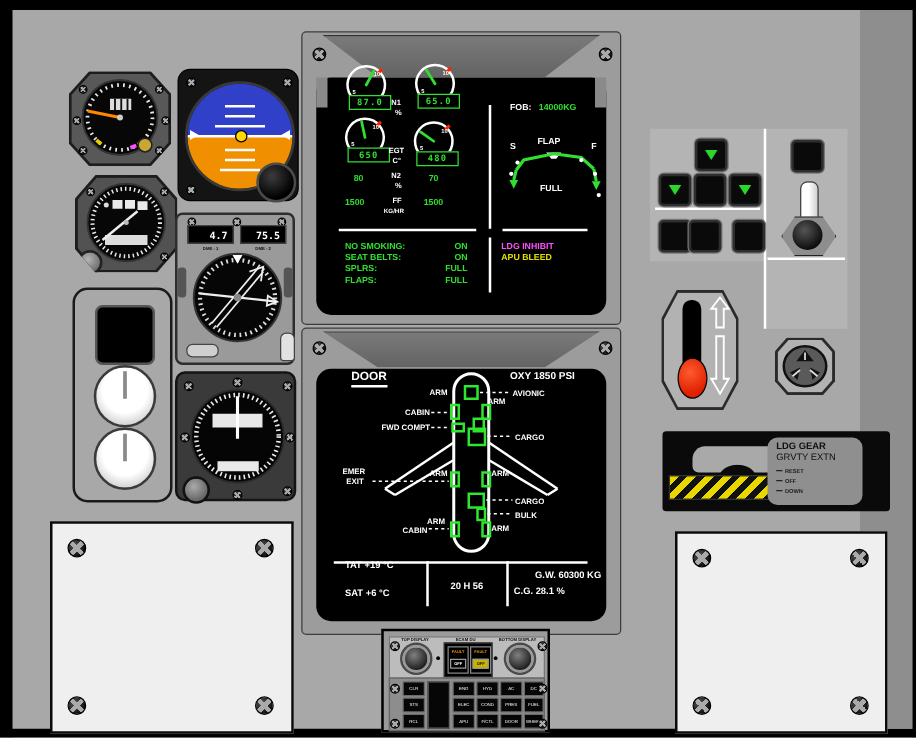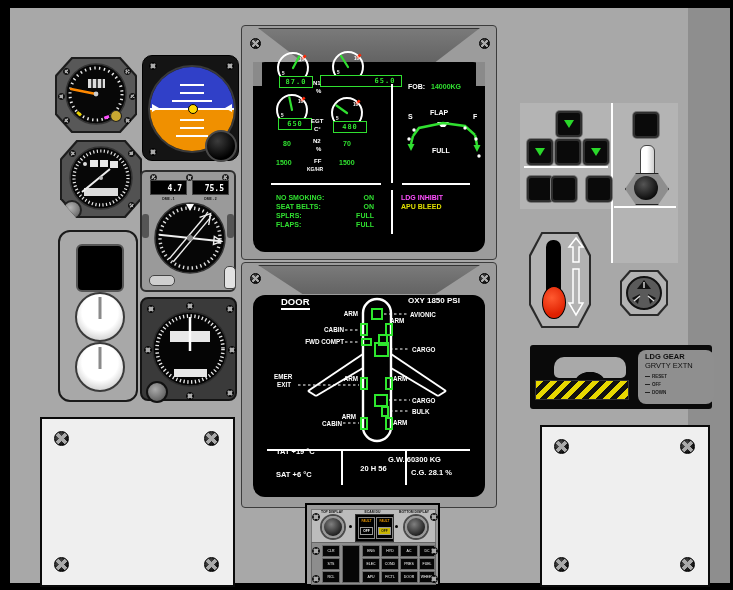--- a/index.html
+++ b/index.html
@@ -193,21 +193,21 @@
     <line x1="22" y1="19" x2="28.1" y2="7.5" stroke="#30e030" stroke-width="2.2" stroke-linecap="round"></line>
   </svg>
   <svg class="abs" style="left:326px;top:48px;" width="44" height="40" viewBox="0 0 44 40">
     <path d="M14.5 32 A15 15 0 1 1 29.5 32" fill="none" stroke="#fff" stroke-width="2"></path>
     <line x1="31.2" y1="9.8" x2="34.7" y2="6.3" stroke="#ff2400" stroke-width="2.4"></line>
     <text x="11" y="26" fill="#fff" font-size="4.6" font-weight="bold">5</text>
     <text x="28" y="12" fill="#fff" font-size="4.6" font-weight="bold">10</text>
     <line x1="22" y1="19" x2="15.1" y2="8" stroke="#30e030" stroke-width="2.2" stroke-linecap="round"></line>
   </svg>
   <div class="gbox" style="left:279px;top:76px;">87.0</div>
-  <div class="gbox" style="left:320px;top:75px;padding-left:48px;">65.0</div>
+  <div class="gbox" style="left:334px;top:75px;">65.0</div>
 
   <svg class="abs" style="left:270px;top:91px;" width="44" height="40" viewBox="0 0 44 40">
     <path d="M14.5 32 A15 15 0 1 1 29.5 32" fill="none" stroke="#fff" stroke-width="2"></path>
     <line x1="31.2" y1="9.8" x2="34.7" y2="6.3" stroke="#ff2400" stroke-width="2.4"></line>
     <text x="11" y="26" fill="#fff" font-size="4.6" font-weight="bold">5</text>
     <text x="28" y="12" fill="#fff" font-size="4.6" font-weight="bold">10</text>
     <line x1="22" y1="19" x2="19.3" y2="6.3" stroke="#30e030" stroke-width="2.2" stroke-linecap="round"></line>
   </svg>
   <svg class="abs" style="left:325px;top:94px;" width="44" height="40" viewBox="0 0 44 40">
     <path d="M14.5 32 A15 15 0 1 1 29.5 32" fill="none" stroke="#fff" stroke-width="2"></path>
@@ -336,21 +336,21 @@
       <text x="90" y="132" text-anchor="end">CABIN</text>
       <text x="141" y="131">ARM</text>
     </g>
   </svg>
   <div class="wline" style="left:267px;top:449px;width:203px;height:1.5px;"></div>
   <div class="wline" style="left:341px;top:449px;width:1.5px;height:36px;"></div>
   <div class="wline" style="left:405px;top:449px;width:1.5px;height:36px;"></div>
   <div class="etext" style="left:276px;top:436px;font-size:7.5px;margin-top:11px;">TAT +19 °C</div>
   <div class="etext" style="left:276px;top:470px;font-size:7.5px;">SAT +6 °C</div>
   <div class="etext" style="left:347px;top:464px;width:53px;text-align:center;font-size:7.5px;">20 H 56</div>
-  <div class="etext" style="left:388px;top:455px;font-size:7.5px;">G.W. 60300 KG</div>
+  <div class="etext" style="left:428px;top:455px;font-size:7.5px;">G.W. 60300 KG</div>
   <div class="etext" style="left:411px;top:468px;font-size:7.5px;">C.G. 28.1 %</div>
 
   <div class="abs" style="left:520px;top:103px;width:92px;height:106px;background:#b4b4b4;"></div>
   <div class="abs" style="left:612px;top:103px;width:66px;height:160px;background:#b4b4b4;"></div>
   <div class="wline" style="left:610.5px;top:103px;width:2px;height:160px;"></div>
   <div class="wline" style="left:524px;top:166px;width:84px;height:2px;"></div>
   <div class="wline" style="left:614px;top:206px;width:62px;height:2px;"></div>
   <div class="btn-sq" style="left:556px;top:111px;">
       <span class="tri-dn"></span>
     </div>
@@ -391,21 +391,21 @@
     <polygon points="8,24 16,20 14,30" fill="#111"></polygon>
     <polygon points="32,24 26,30 24,20" fill="#111"></polygon>
     <line x1="10" y1="27" x2="16" y2="22" stroke="#ddd" stroke-width="1.4"></line>
     <line x1="30" y1="27" x2="24" y2="22" stroke="#ddd" stroke-width="1.4"></line>
     <line x1="20" y1="8" x2="20" y2="14" stroke="#ddd" stroke-width="1.4"></line>
   </svg>
 
   <div class="abs" style="left:530px;top:345px;width:182px;height:64px;background:#0a0a0a;border-radius:3px;">
     <div class="abs" style="left:24px;top:12px;width:72px;height:21px;background:radial-gradient(ellipse at 50% 120%,#0a0a0a 28%,#a9a9a9 30%);border-radius:10px 10px 5px 5px;"></div>
     <div class="abs" style="left:5px;top:35px;width:92px;height:18px;border:1px solid #333;background:repeating-linear-gradient(135deg,#e8d800 0 5px,#111 5px 10px);"></div>
-    <div class="abs" style="left:108px;top:5px;width:76px;height:54px;background:#8f8f8f;border-radius:8px;padding:3px 0 0 7px;box-sizing:border-box;">
+    <div class="abs" style="left:84px;top:5px;width:76px;height:54px;background:#8f8f8f;border-radius:8px;padding:3px 0 0 7px;box-sizing:border-box;">
       <div style="font-size:7.5px;font-weight:bold;color:#101010;line-height:8.5px;">LDG GEAR</div>
       <div style="font-size:7.5px;font-weight:normal;color:#101010;line-height:8.5px;">GRVTY EXTN</div>
       <div style="margin-top:3px;font-size:4.5px;font-weight:bold;color:#1a1a1a;line-height:8px;">
         <div><span class="opt-tick"></span><span>RESET</span></div>
         <div><span class="opt-tick"></span><span>OFF</span></div>
         <div><span class="opt-tick"></span><span>DOWN</span></div>
       </div>
     </div>
   </div>
 

